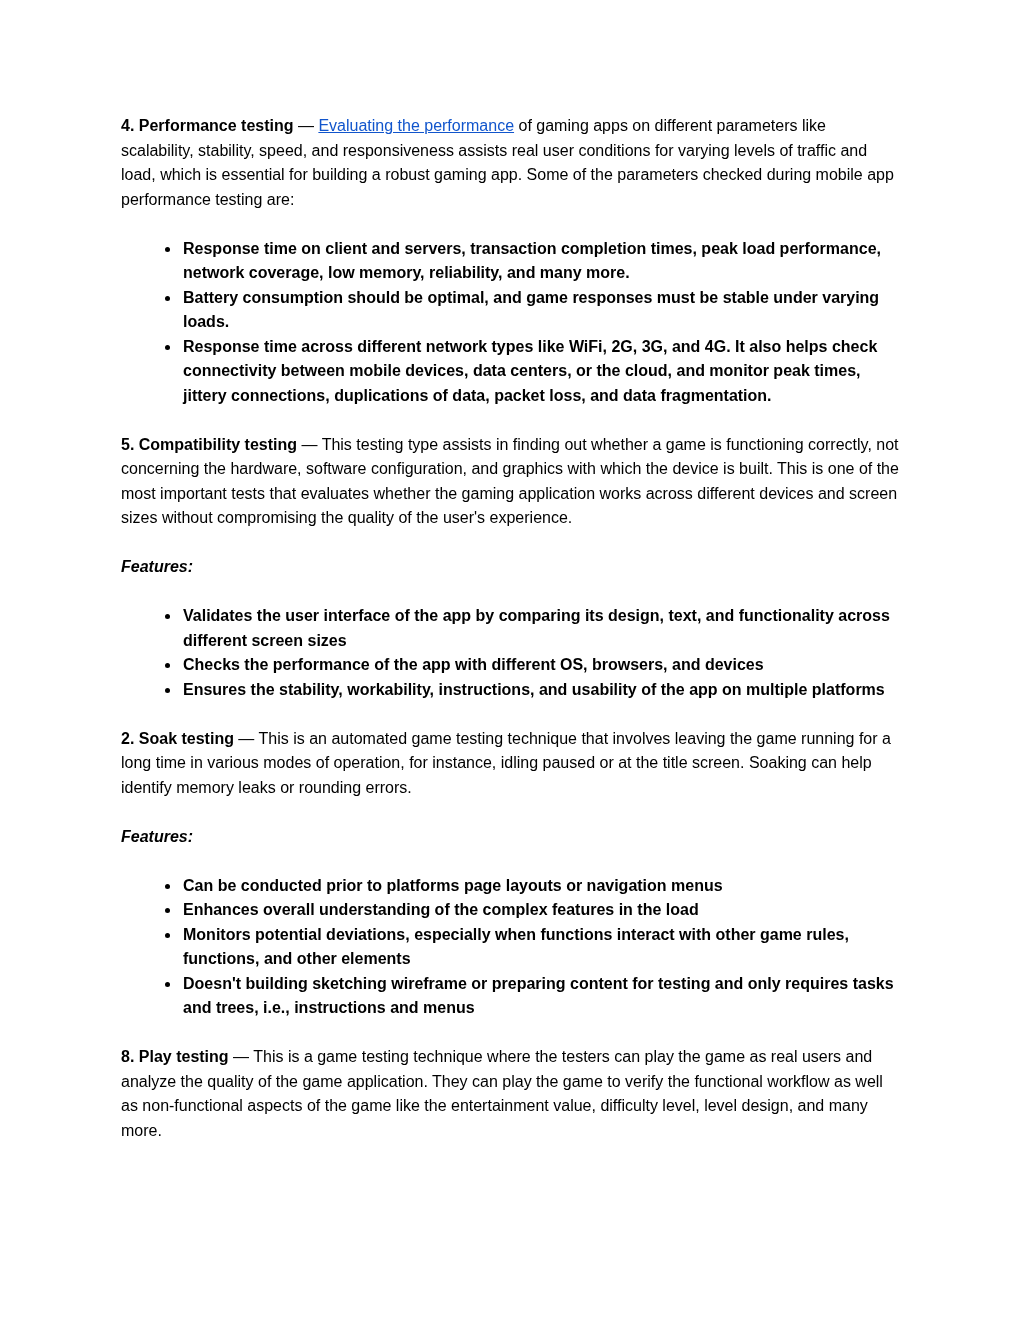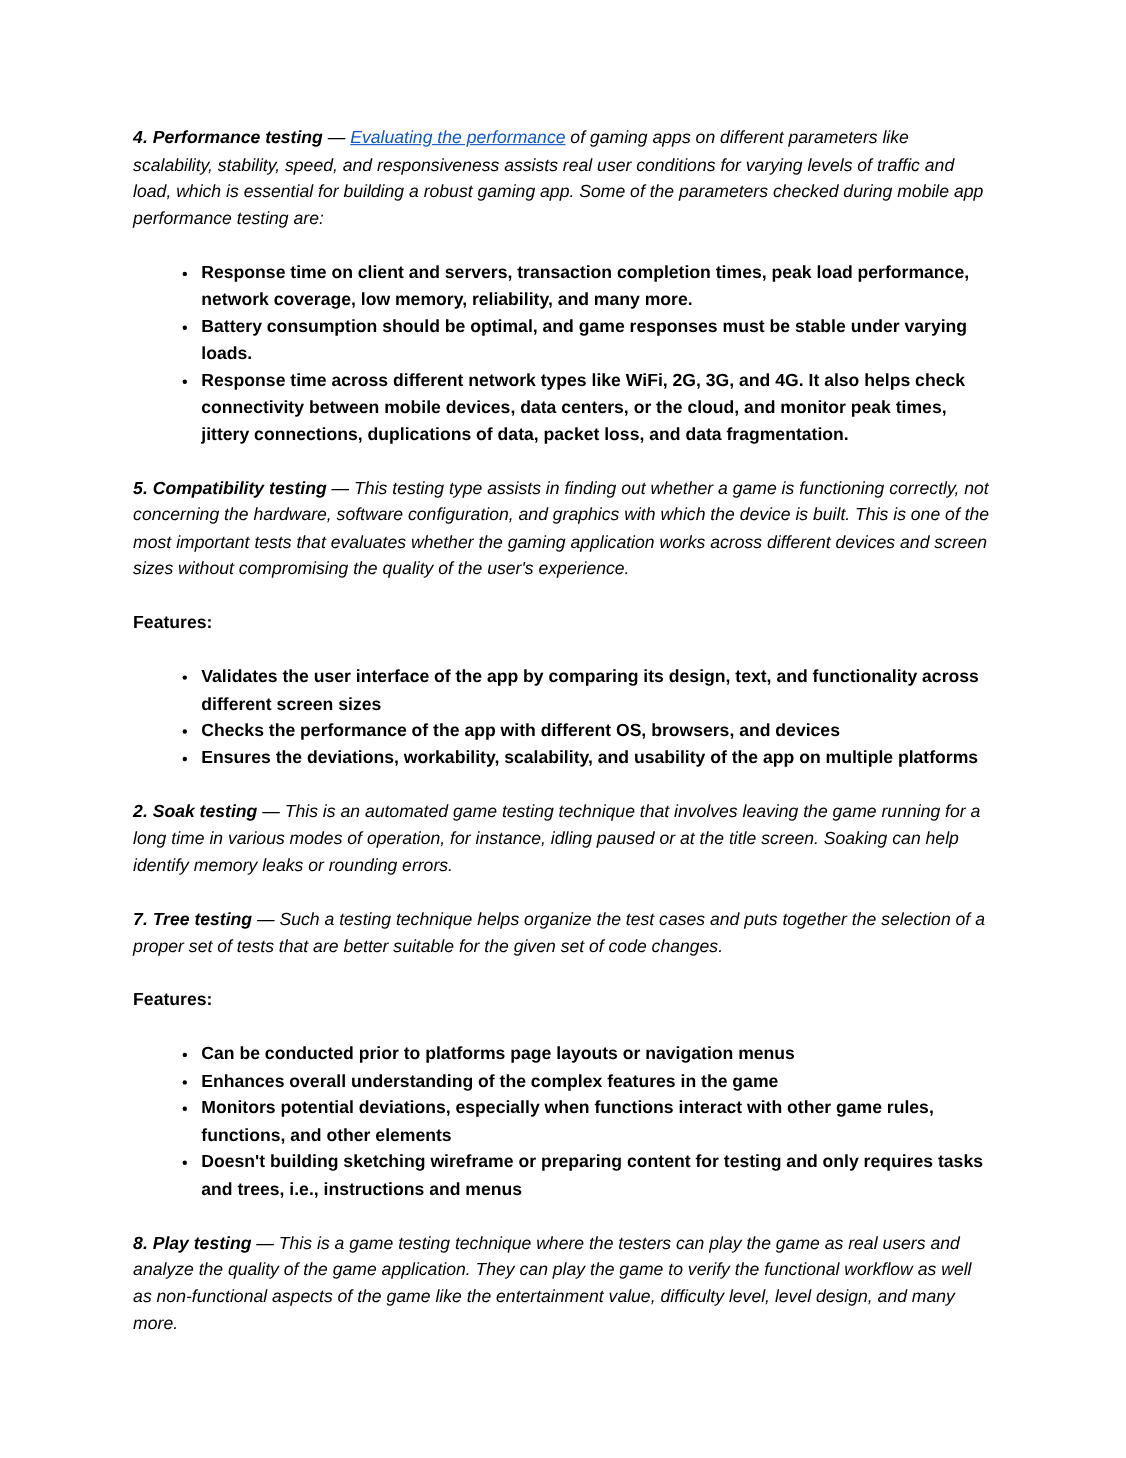--- a/index.html
+++ b/index.html
@@ -12,30 +12,30 @@
     font-size: 16px;
     line-height: 24.5px;
     color: #000000;
   }
   .page {
     width: 1024px;
     height: 1325px;
     background: #ffffff;
     padding: 114px 124px 0 121px;
   }
-  p.para { margin: 0 0 24.5px 0; font-style: italic; }
+  p.para { margin: 0 0 24.5px 0; }
   ul.bullets {
     margin: 0 0 24.5px 0;
     padding-left: 60px;
     list-style-type: disc;
     font-weight: bold;
   }
   ul.bullets li { padding-left: 2px; }
   strong.head { font-weight: bold; }
-  p.features-label { font-weight: bold; margin: 0 0 24.5px 0; }
+  p.features-label { font-weight: bold; margin: 0 0 24.5px 0; font-style: italic; }
   a.doclink {
     color: #1155cc;
     text-decoration: underline;
     cursor: pointer;
   }
 </style>
 </head>
 <body>
 
 <div class="page">
@@ -48,31 +48,30 @@
     <li><span>Response time across different network types like WiFi, 2G, 3G, and 4G. It also helps check connectivity between mobile devices, data centers, or the cloud, and monitor peak times, jittery connections, duplications of data, packet loss, and data fragmentation.</span></li>
   </ul>
 
   <p class="para"><strong class="head">5. Compatibility testing</strong><span> — </span><span>This testing type assists in finding out whether a game is functioning correctly, not concerning the hardware, software configuration, and graphics with which the device is built. This is one of the most important tests that evaluates whether the gaming application works across different devices and screen sizes without compromising the quality of the user's experience.</span></p>
 
   <p class="features-label">Features:</p>
 
   <ul class="bullets">
     <li><span>Validates the user interface of the app by comparing its design, text, and functionality across different screen sizes</span></li>
     <li><span>Checks the performance of the app with different OS, browsers, and devices</span></li>
-    <li><span>Ensures the deviations, workability, scalability, and usability of the app on multiple platforms</span></li>
+    <li><span>Ensures the stability, workability, instructions, and usability of the app on multiple platforms</span></li>
   </ul>
 
   <p class="para"><strong class="head">2. Soak testing</strong><span> — </span><span>This is an automated game testing technique that involves leaving the game running for a long time in various modes of operation, for instance, idling paused or at the title screen. Soaking can help identify memory leaks or rounding errors.</span></p>
 
-  <p class="para"><strong class="head">7. Tree testing</strong><span> — </span><span>Such a testing technique helps organize the test cases and puts together the selection of a proper set of tests that are better suitable for the given set of code changes.</span></p>
 
   <p class="features-label">Features:</p>
 
   <ul class="bullets">
     <li><span>Can be conducted prior to platforms page layouts or navigation menus</span></li>
-    <li><span>Enhances overall understanding of the complex features in the game</span></li>
+    <li><span>Enhances overall understanding of the complex features in the load</span></li>
     <li><span>Monitors potential deviations, especially when functions interact with other game rules, functions, and other elements</span></li>
     <li><span>Doesn't building sketching wireframe or preparing content for testing and only requires tasks and trees, i.e., instructions and menus</span></li>
   </ul>
 
   <p class="para"><strong class="head">8. Play testing</strong><span> — </span><span>This is a game testing technique where the testers can play the game as real users and analyze the quality of the game application. They can play the game to verify the functional workflow as well as non-functional aspects of the game like the entertainment value, difficulty level, level design, and many more.</span></p>
 
 </div>
 
 </body></html>

